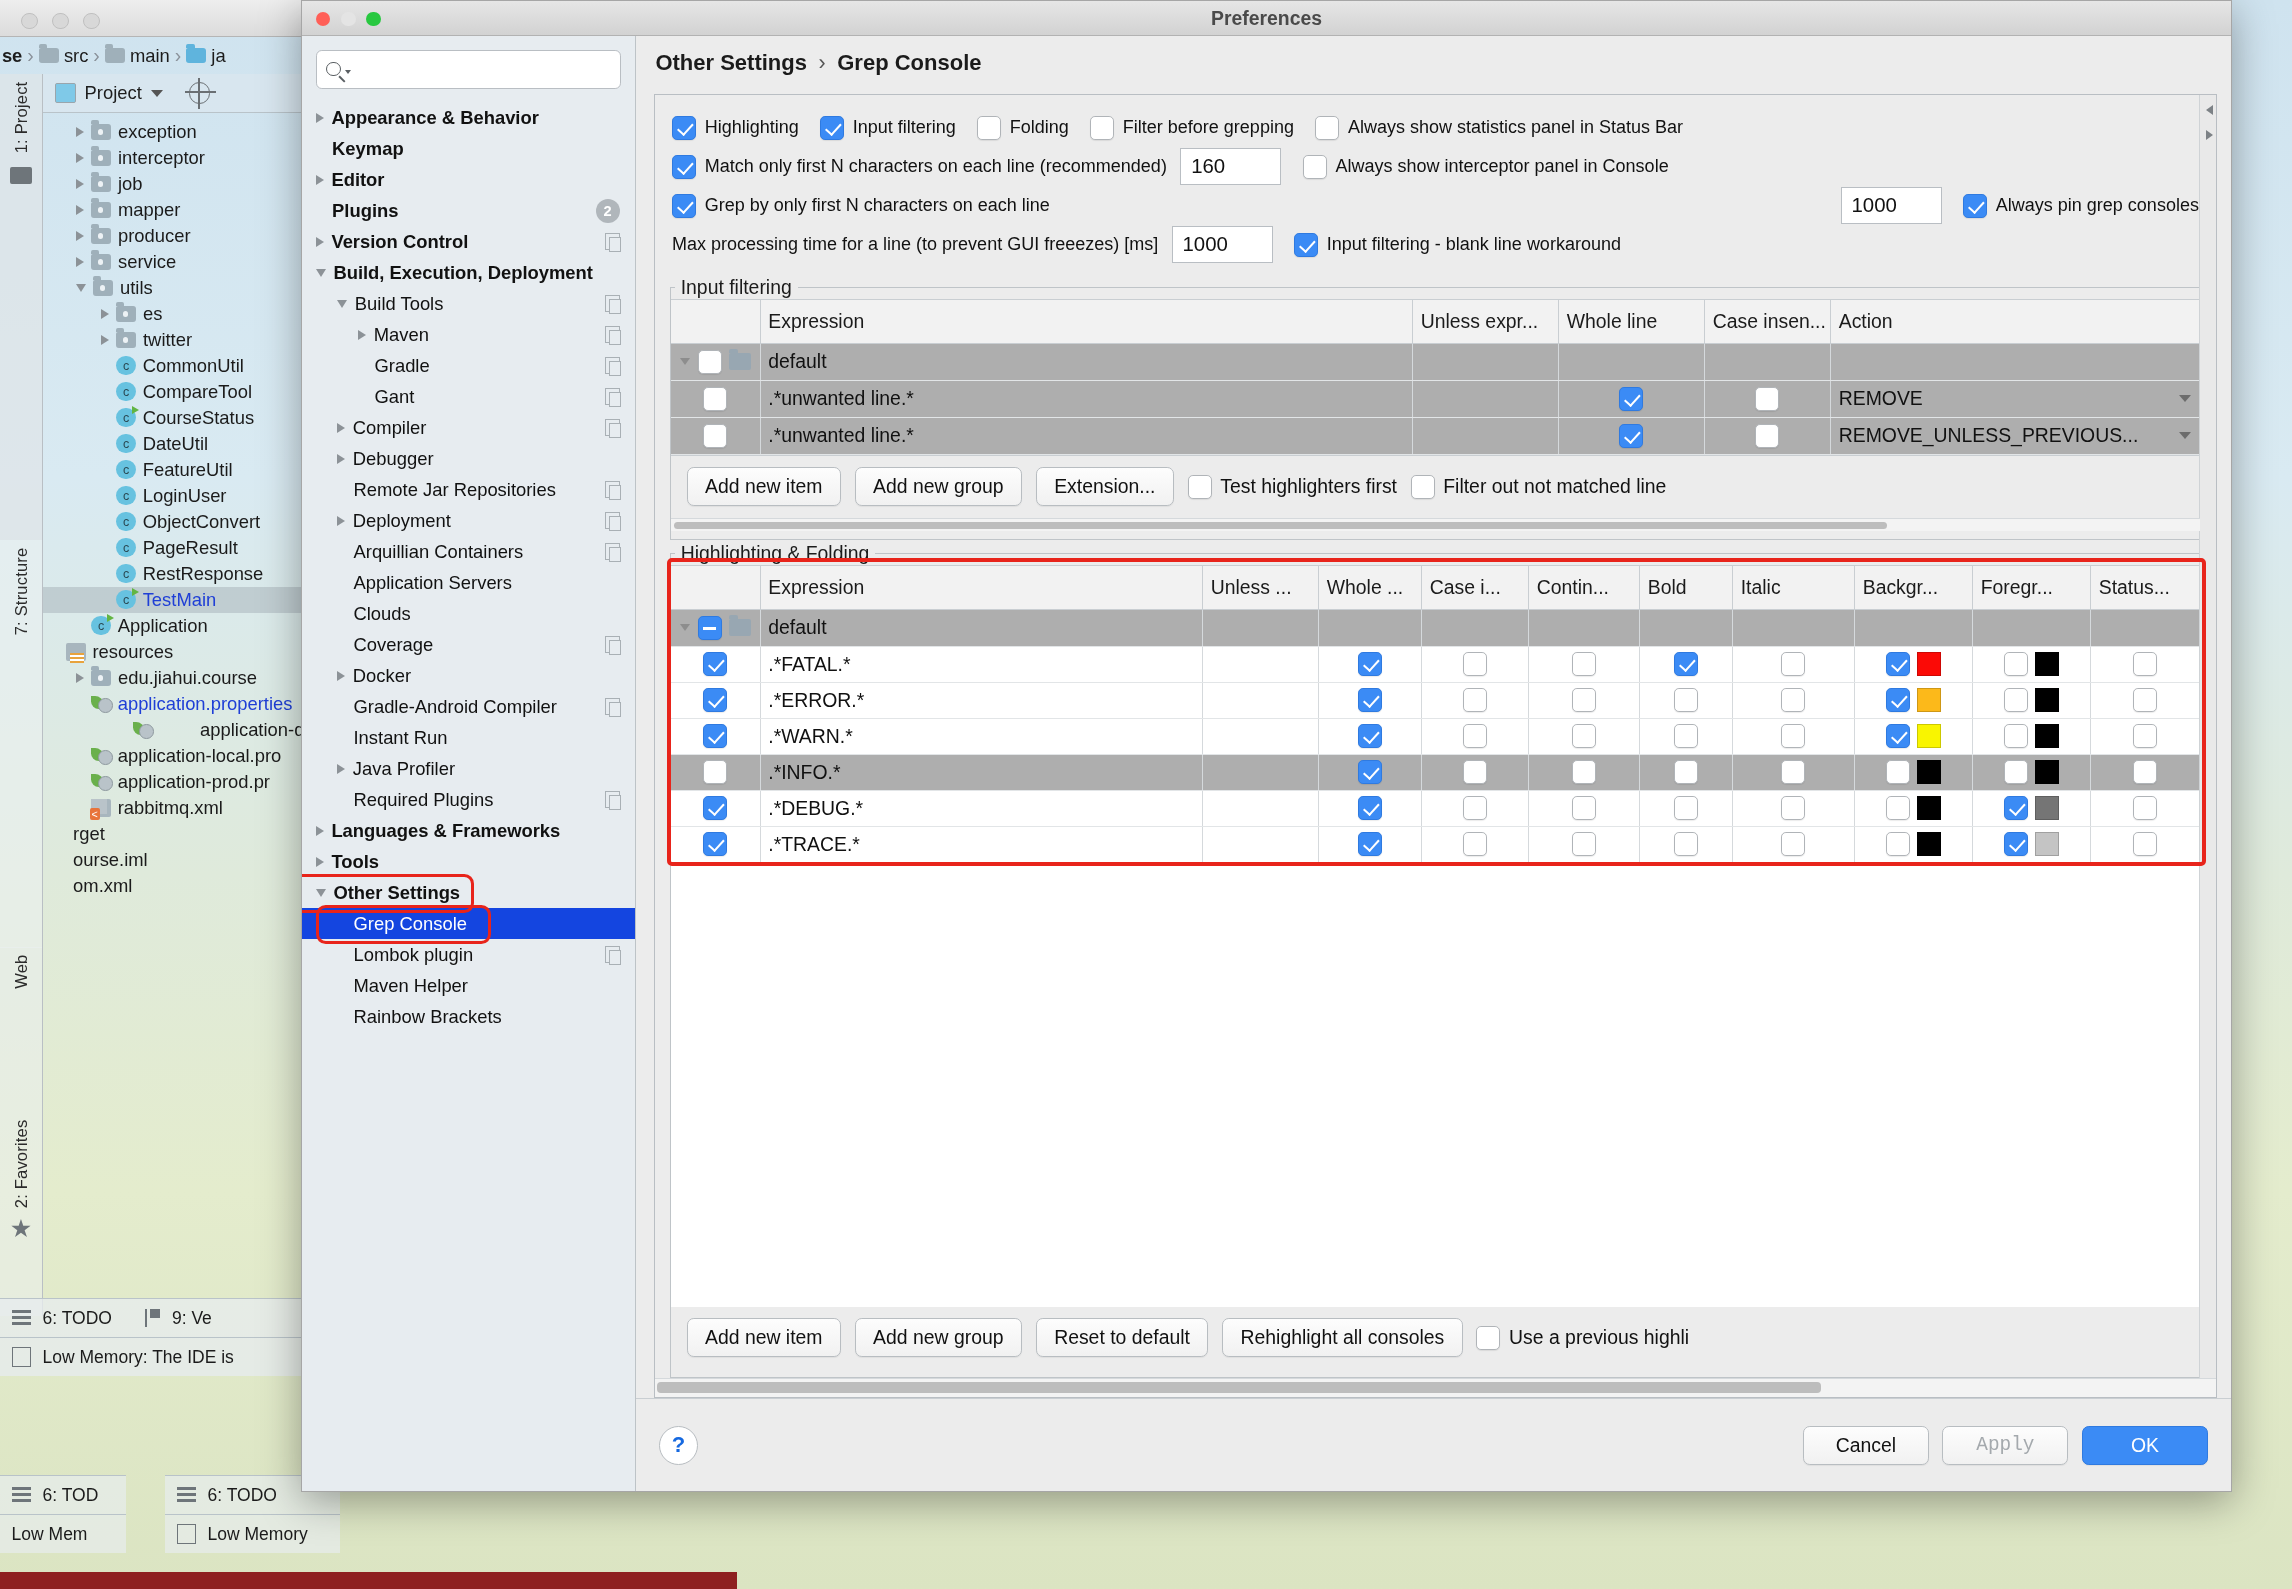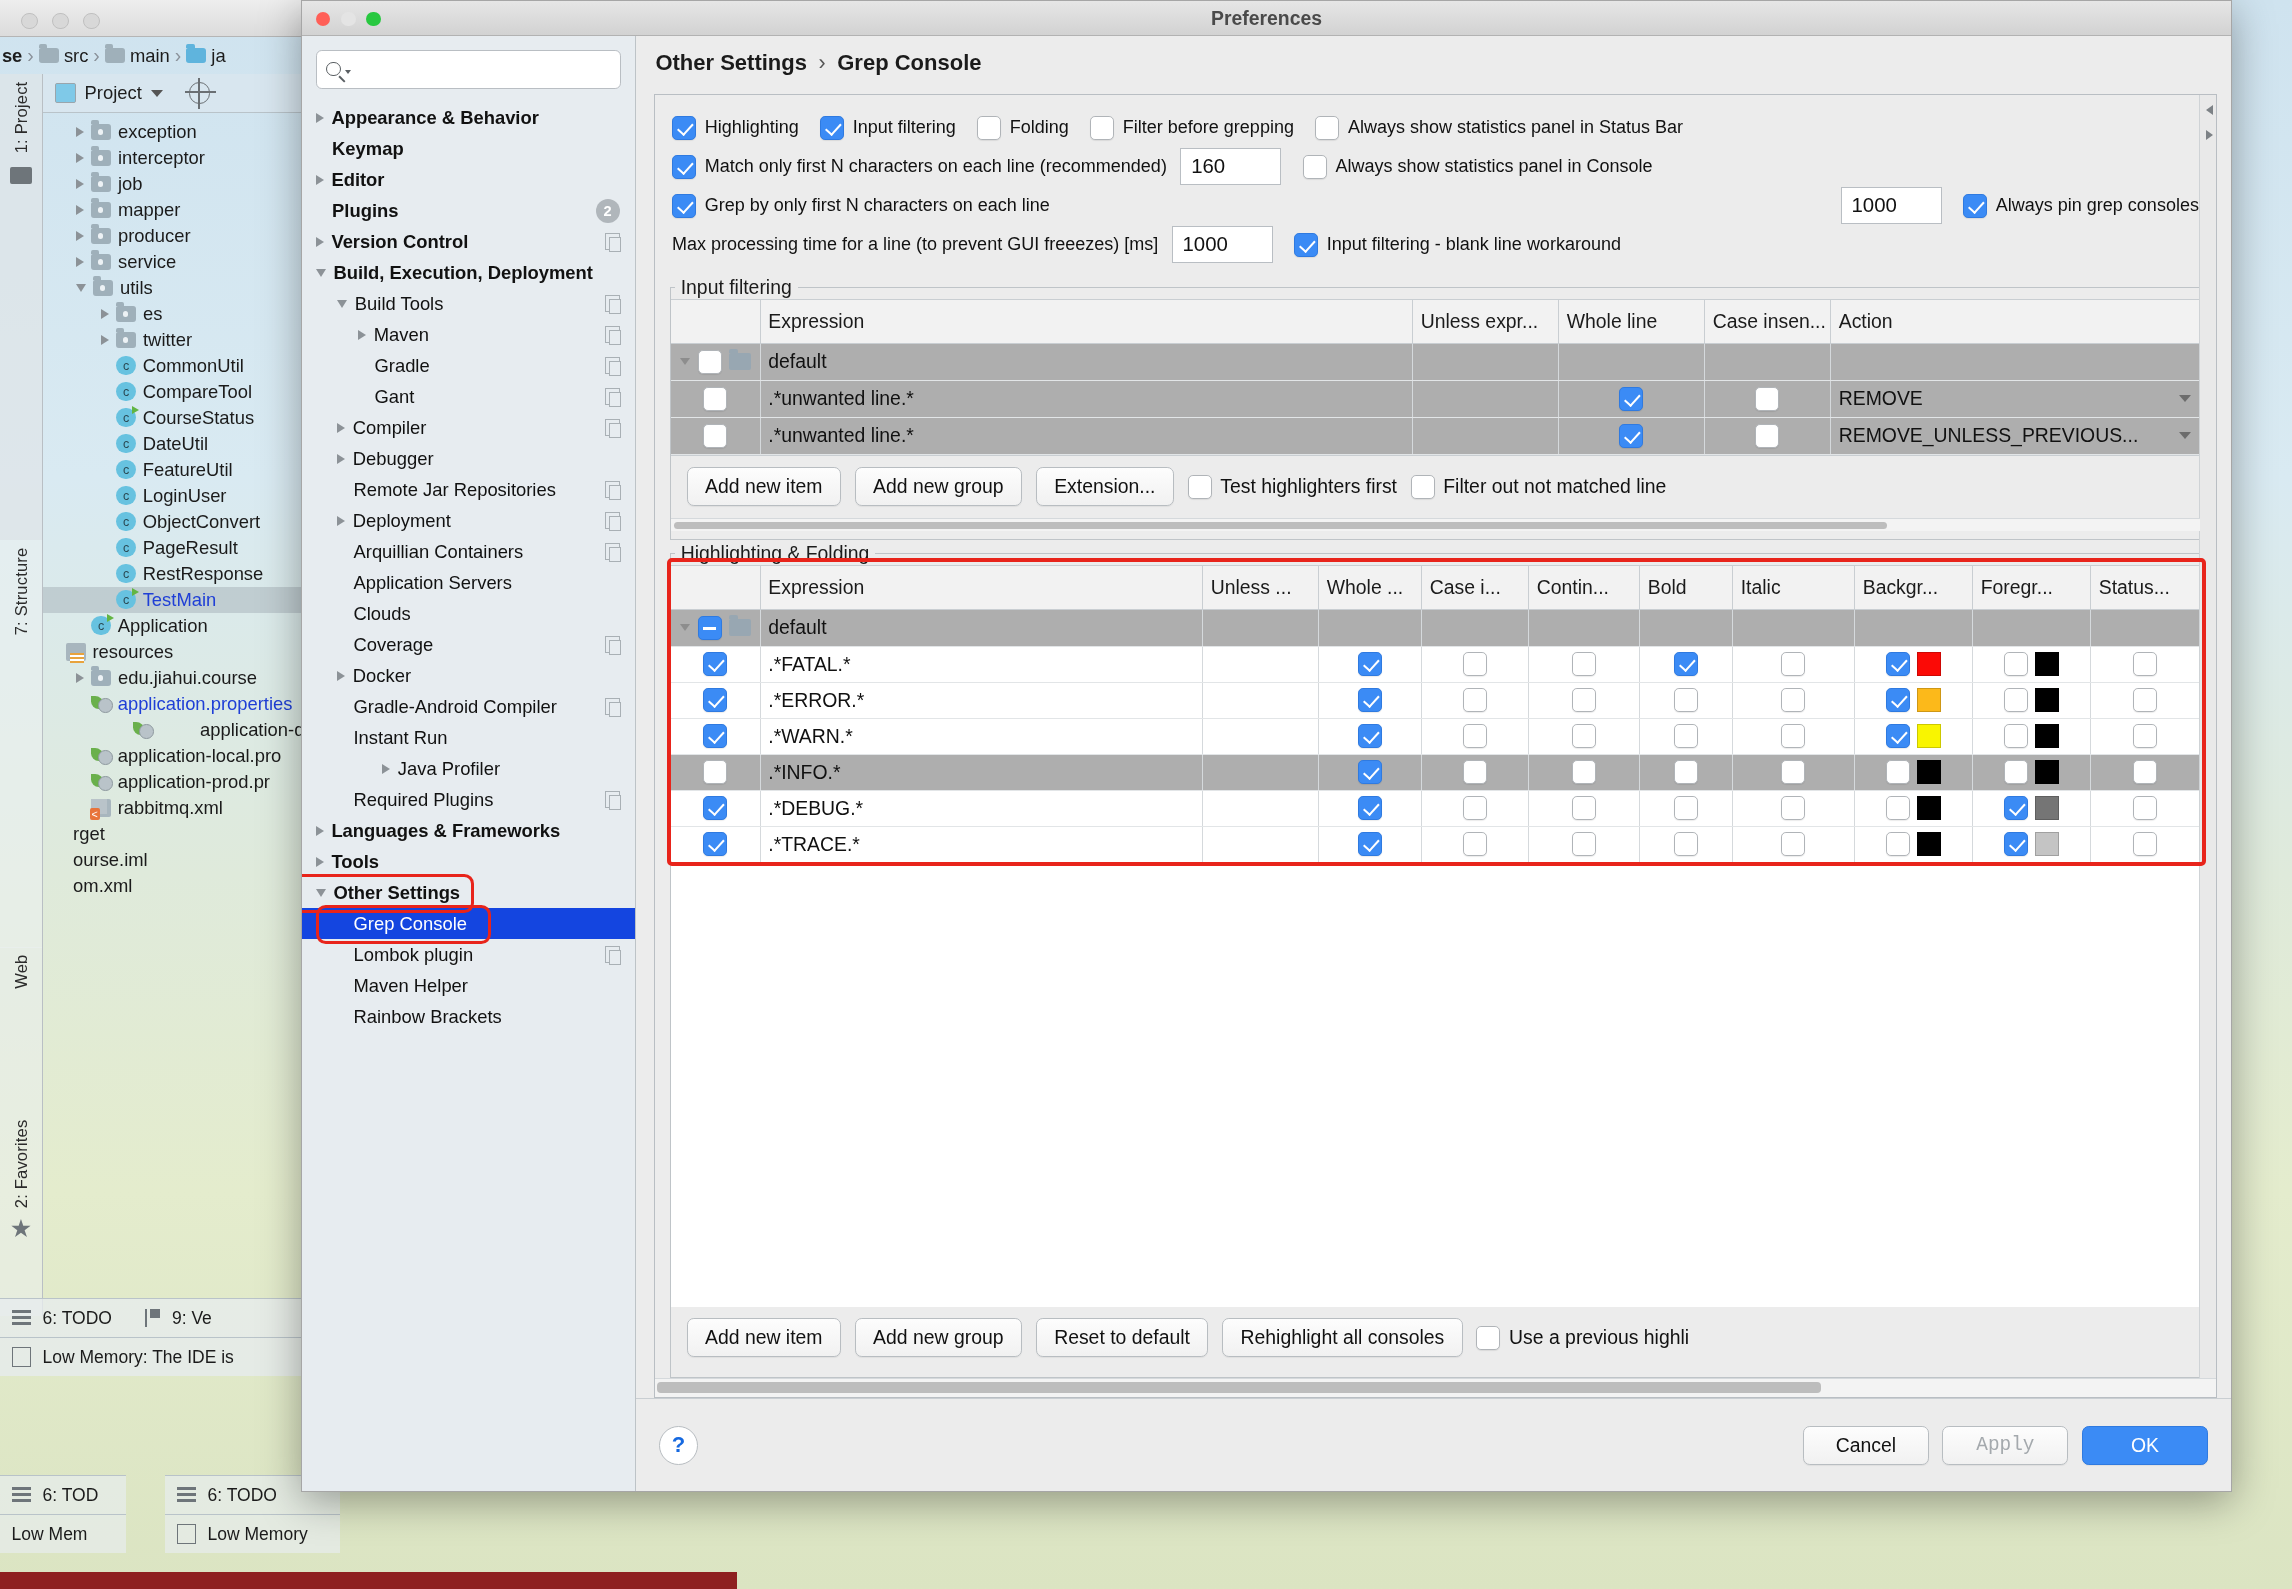--- a/index.html
+++ b/index.html
@@ -597,21 +597,21 @@
           </div>
           <div class="st-row" id="st-19" style="padding-left: 35px;">
             <span class="arw none"></span>
             <span>Gradle-Android Compiler</span>
             <span class="copy-ico"></span>
           </div>
           <div class="st-row" id="st-20" style="padding-left: 35px;">
             <span class="arw none"></span>
             <span>Instant Run</span>
           </div>
-          <div class="st-row" id="st-21" style="padding-left: 35px; margin-left: 45px;">
+          <div class="st-row" id="st-21" style="padding-left: 35px;">
             <span class="arw "></span>
             <span>Java Profiler</span>
           </div>
           <div class="st-row" id="st-22" style="padding-left: 35px;">
             <span class="arw none"></span>
             <span>Required Plugins</span>
             <span class="copy-ico"></span>
           </div>
           <div class="st-row bold" id="st-23" style="padding-left: 13.6px;">
             <span class="arw "></span>
@@ -675,21 +675,21 @@
             <span class="lbl">Filter before grepping</span>
             <span class="chk" style="margin-left:21.3px"></span>
             <span class="lbl">Always show statistics panel in Status Bar</span>
           </div>
 
           <div class="opt-line">
             <span class="chk on"></span>
             <span class="lbl">Match only first N characters on each line (recommended)</span>
             <span class="numfield" style="margin-left:13.6px">160</span>
             <span class="chk" style="margin-left:21.3px"></span>
-            <span class="lbl">Always show statistics panel in Console</span>
+            <span class="lbl">Always show interceptor panel in Console</span>
           </div>
 
           <div class="opt-line">
             <span class="chk on"></span>
             <span class="lbl">Grep by only first N characters on each line</span>
             <span class="numfield" style="margin-left:auto">1000</span>
             <span class="chk on" style="margin-left:21.3px"></span>
             <span class="lbl">Always pin grep consoles</span>
           </div>
 

